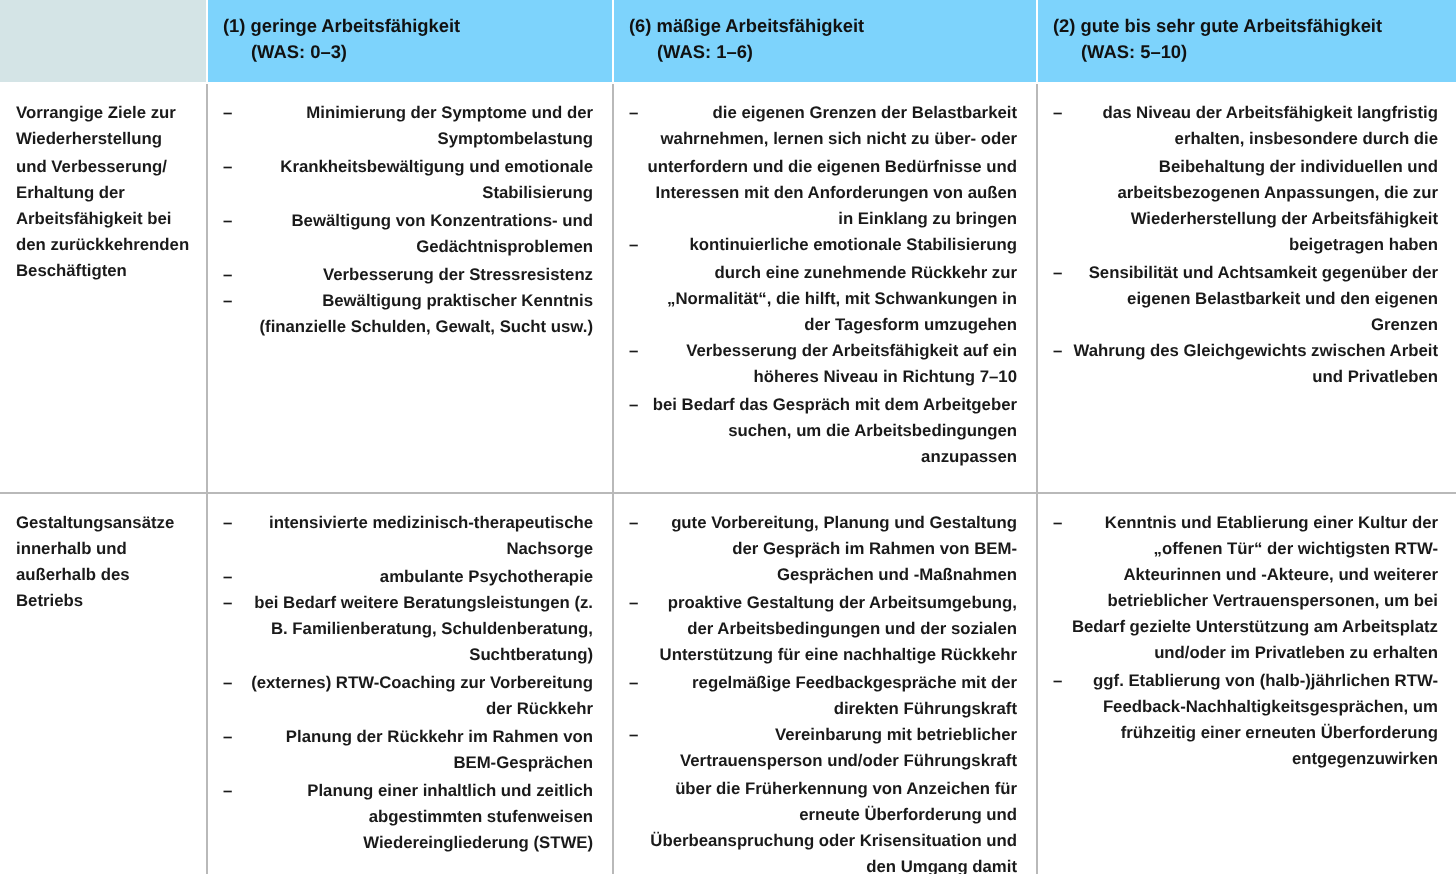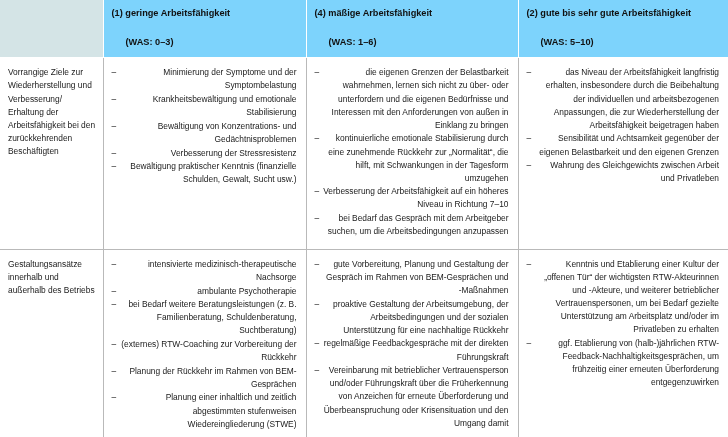--- a/index.html
+++ b/index.html
@@ -47,30 +47,31 @@
     border-bottom: 1px solid #ffffff;
   }
   thead th.corner {
     background: #d4e4e6;
     border-right: 1px solid #ffffff;
   }
   thead th.hdr {
     border-left: 1px solid #ffffff;
   }
   .hdr-line1 { display: block; white-space: nowrap; }
-  .hdr-line2 { display: block; padding-left: 14px; margin-top: 16px; }
+  .hdr-line2 { display: block; padding-left: 14px; }
 
   tbody td {
     vertical-align: top;
     padding: 8px 9px 10px 8px;
     font-size: 8.4px;
     line-height: 1.56;
     border-top: 1px solid #b9b9b9;
     border-left: 1px solid #b9b9b9;
     background: #ffffff;
+    font-weight: bold;
   }
   tbody td.rowlabel {
     border-left: none;
     padding-right: 6px;
   }
   tbody tr.last td {
     border-bottom: 4px solid #1d4ed8;
   }
 
   ul.bullets {
@@ -108,21 +109,21 @@
         <col class="c3">
     </colgroup>
     <thead>
       <tr>
         <th class="corner"></th>
         <th class="hdr">
           <span class="hdr-line1">(1) geringe Arbeitsfähigkeit</span>
           <span class="hdr-line2">(WAS: 0–3)</span>
         </th>
         <th class="hdr">
-          <span class="hdr-line1">(4) mäßige Arbeitsfähigkeit</span>
+          <span class="hdr-line1">(6) mäßige Arbeitsfähigkeit</span>
           <span class="hdr-line2">(WAS: 1–6)</span>
         </th>
         <th class="hdr">
           <span class="hdr-line1">(2) gute bis sehr gute Arbeitsfähigkeit</span>
           <span class="hdr-line2">(WAS: 5–10)</span>
         </th>
       </tr>
     </thead>
     <tbody>
       <tr>

